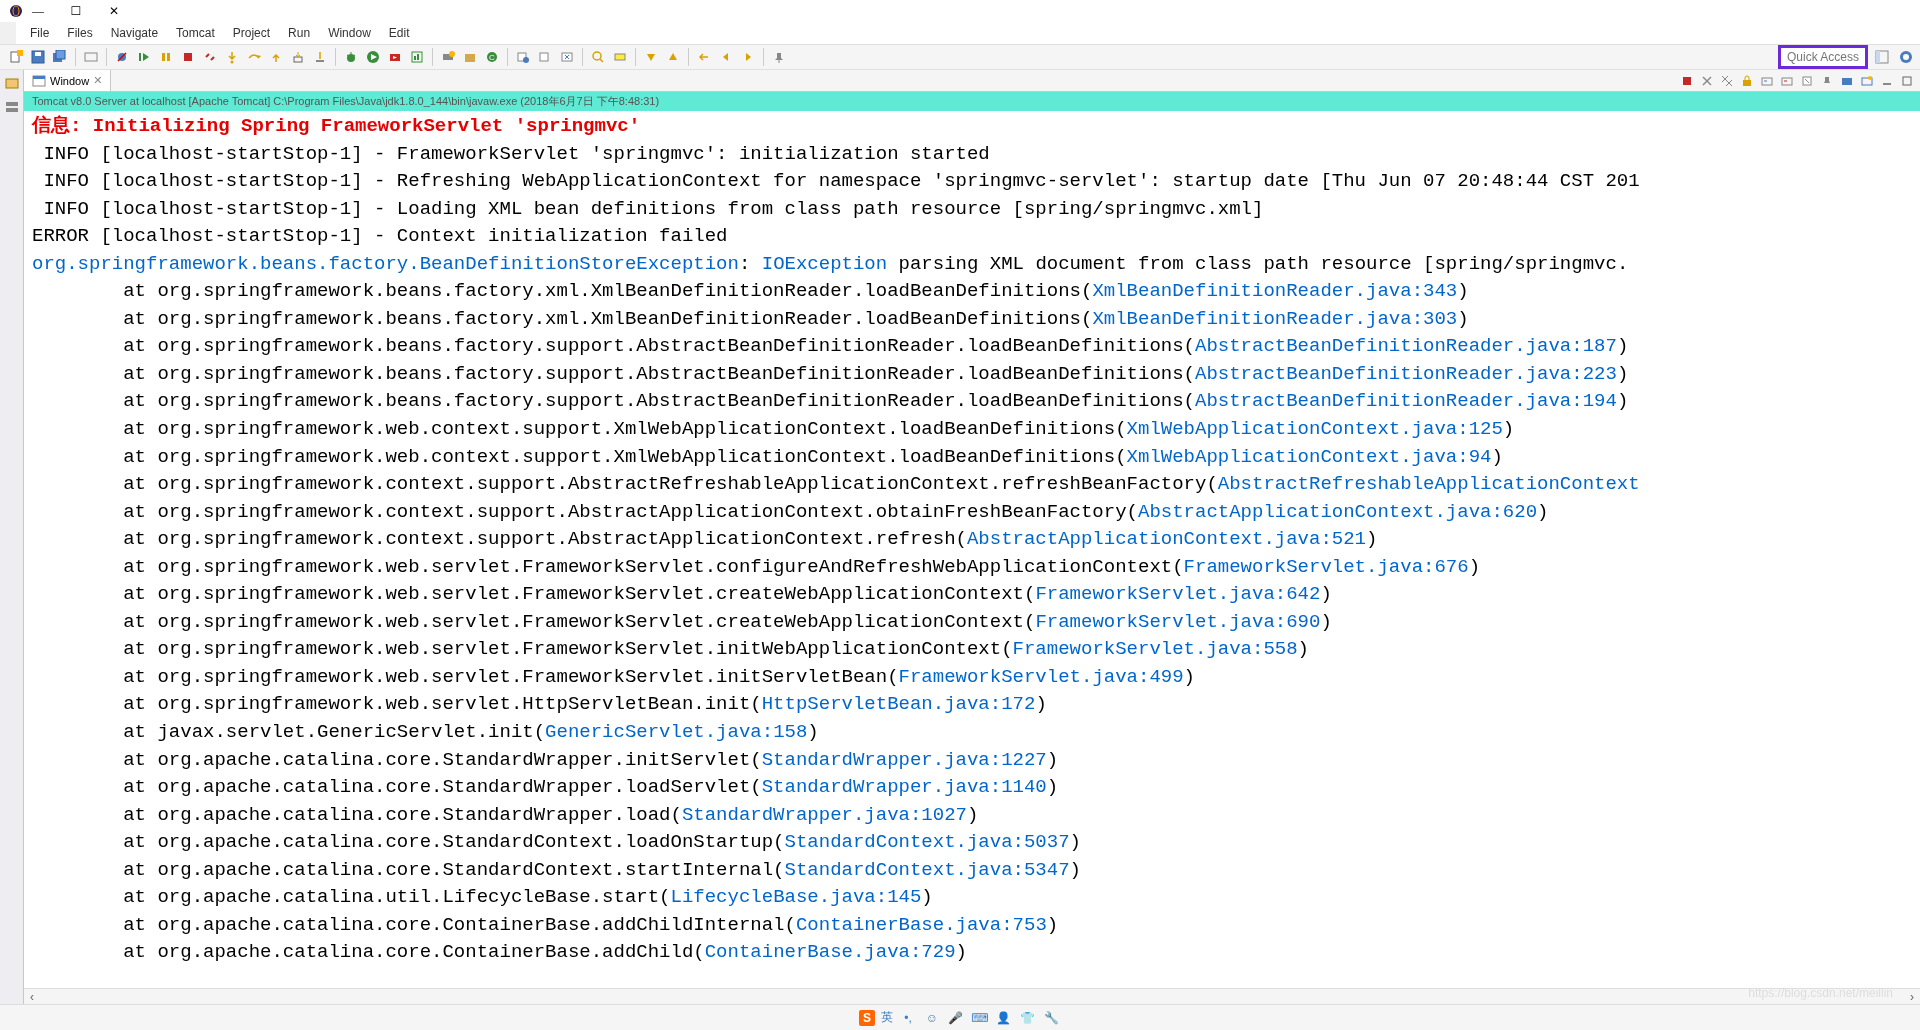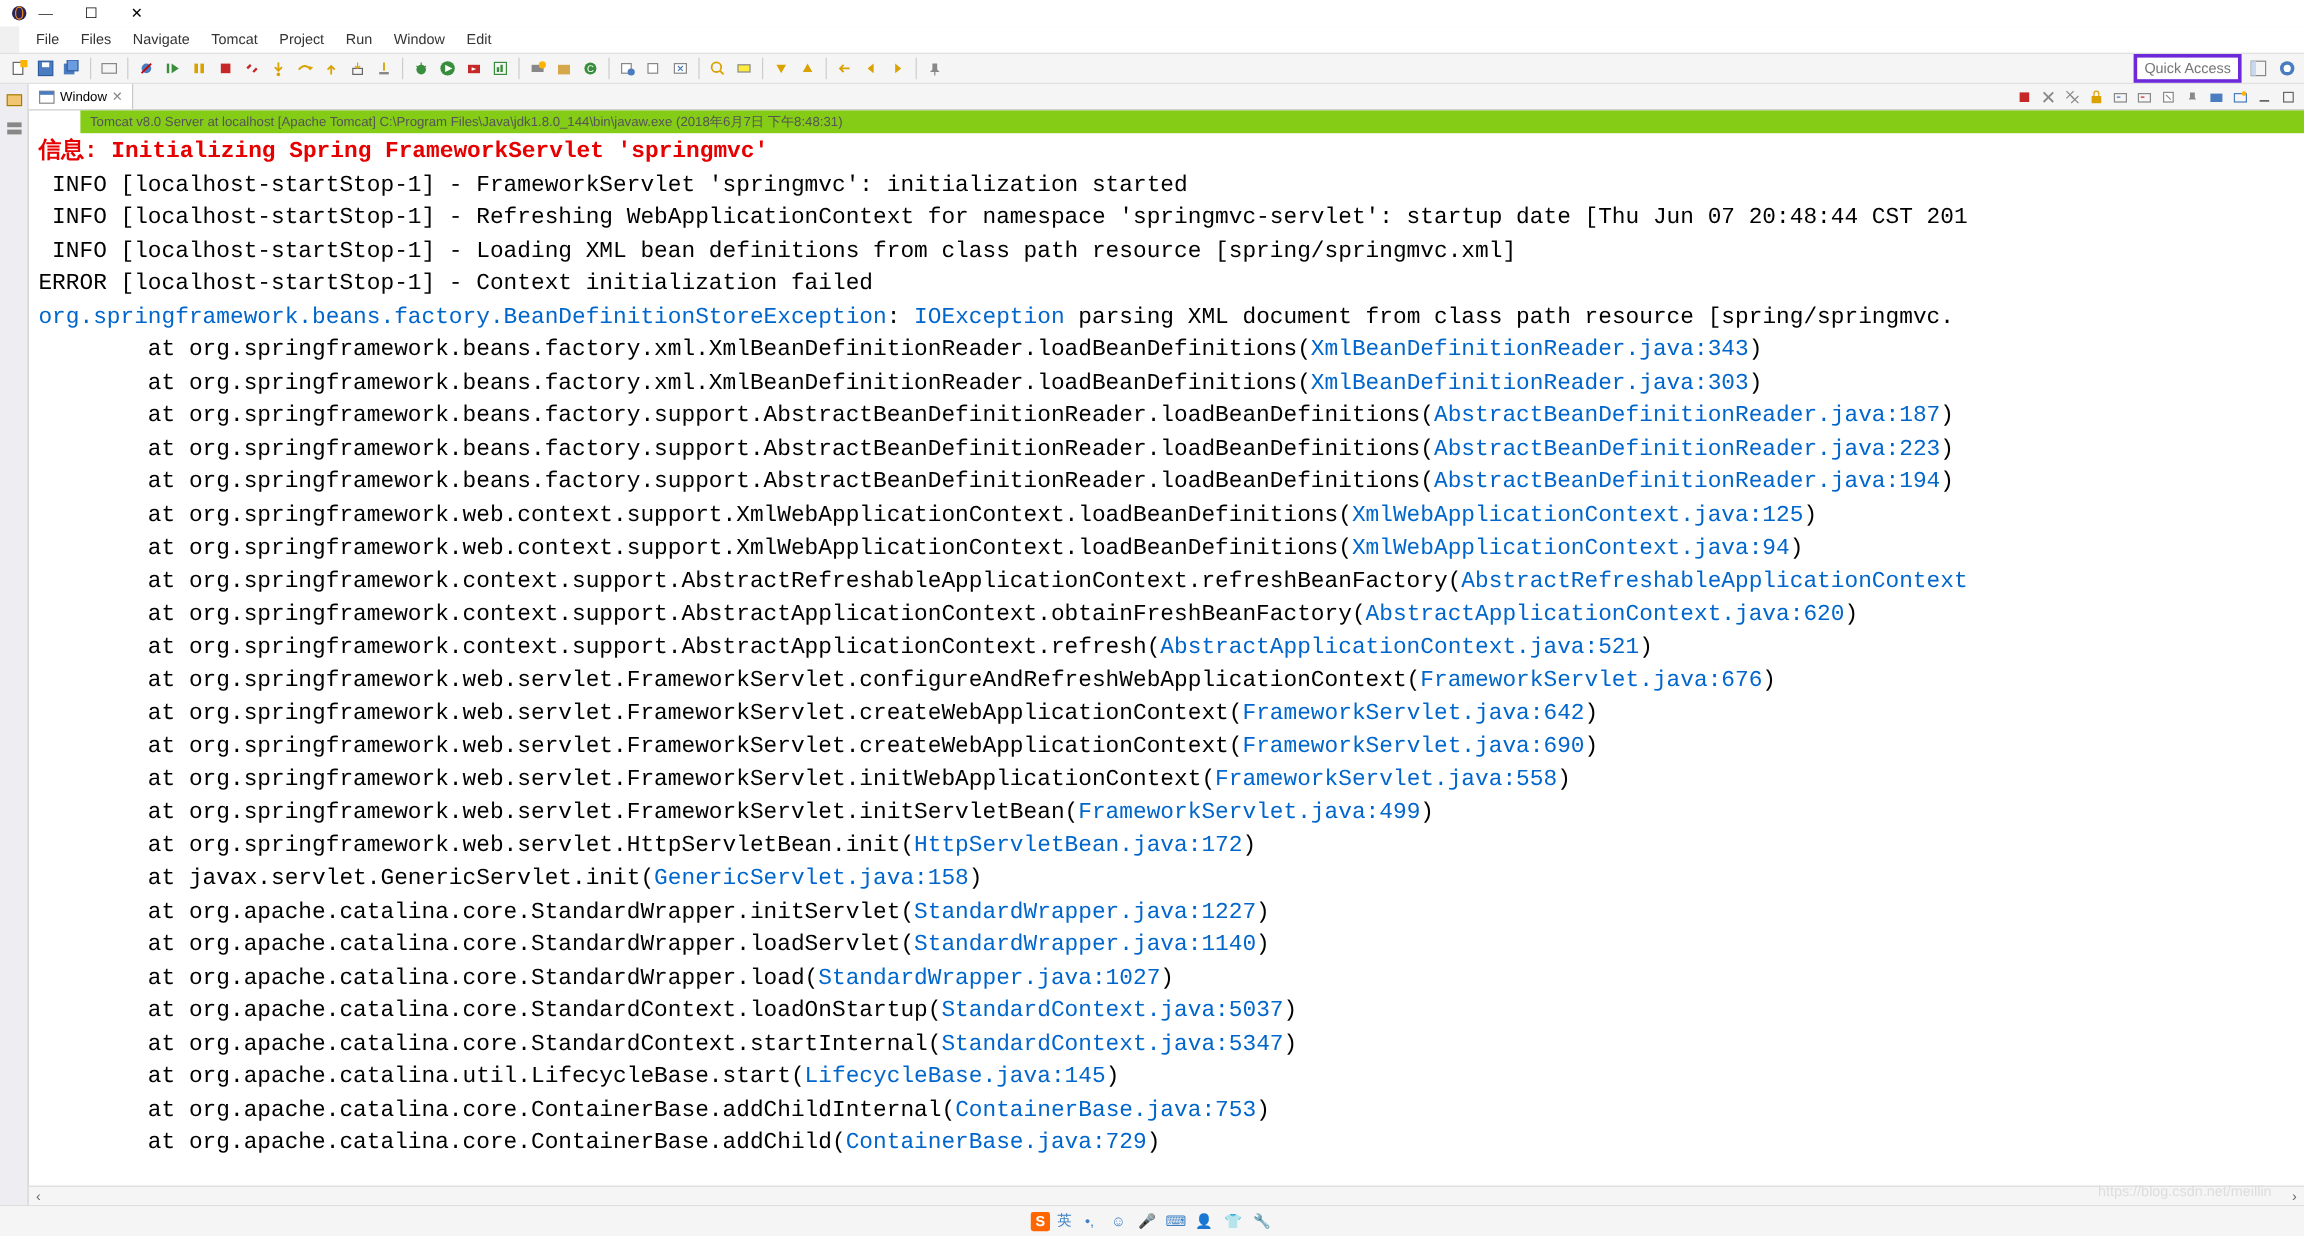--- a/index.html
+++ b/index.html
@@ -24,21 +24,21 @@
     .main-area { display: flex; height: calc(100% - 70px - 26px); }
     .left-strip { width: 24px; background: #eeeef2; border-right: 1px solid #c8c8c8; display: flex; flex-direction: column; align-items: center; padding-top: 4px; gap: 6px; }
     .left-strip .tab-icon { width: 18px; height: 18px; cursor: pointer; display: flex; align-items: center; justify-content: center; }
     
     .console-area { flex: 1; display: flex; flex-direction: column; background: #fff; }
     .console-tab-bar { height: 22px; display: flex; align-items: center; background: #f5f5f5; border-bottom: 1px solid #c8c8c8; }
     .console-tab { display: flex; align-items: center; gap: 4px; padding: 2px 8px; background: #fff; border-right: 1px solid #c8c8c8; height: 100%; font-size: 11px; }
     .console-tab-tools { margin-left: auto; display: flex; gap: 2px; padding-right: 4px; }
     .console-tab-tools .ctool { width: 18px; height: 18px; display: flex; align-items: center; justify-content: center; cursor: pointer; }
     
-    .console-header { padding: 2px 8px; font-size: 11px; color: #555; background: #84cc16; margin-left: 43px; }
+    .console-header { padding: 2px 8px; font-size: 11px; color: #555; background: #5eead4; }
     
     .console-body { flex: 1; overflow: auto; padding: 2px 8px; font-family: "Consolas", "Courier New", monospace; font-size: 19px; line-height: 1.45; white-space: pre; position: relative; }
     .console-body .info-line { color: #e60000; font-weight: bold; }
     .console-body .black { color: #000; }
     .console-body .link { color: #0066cc; cursor: pointer; }
     
     .hscroll { height: 16px; background: #f5f5f5; border-top: 1px solid #ddd; display: flex; align-items: center; }
     .hscroll .arrow { width: 16px; text-align: center; color: #666; cursor: pointer; }
     .hscroll .track { flex: 1; height: 12px; }
     

